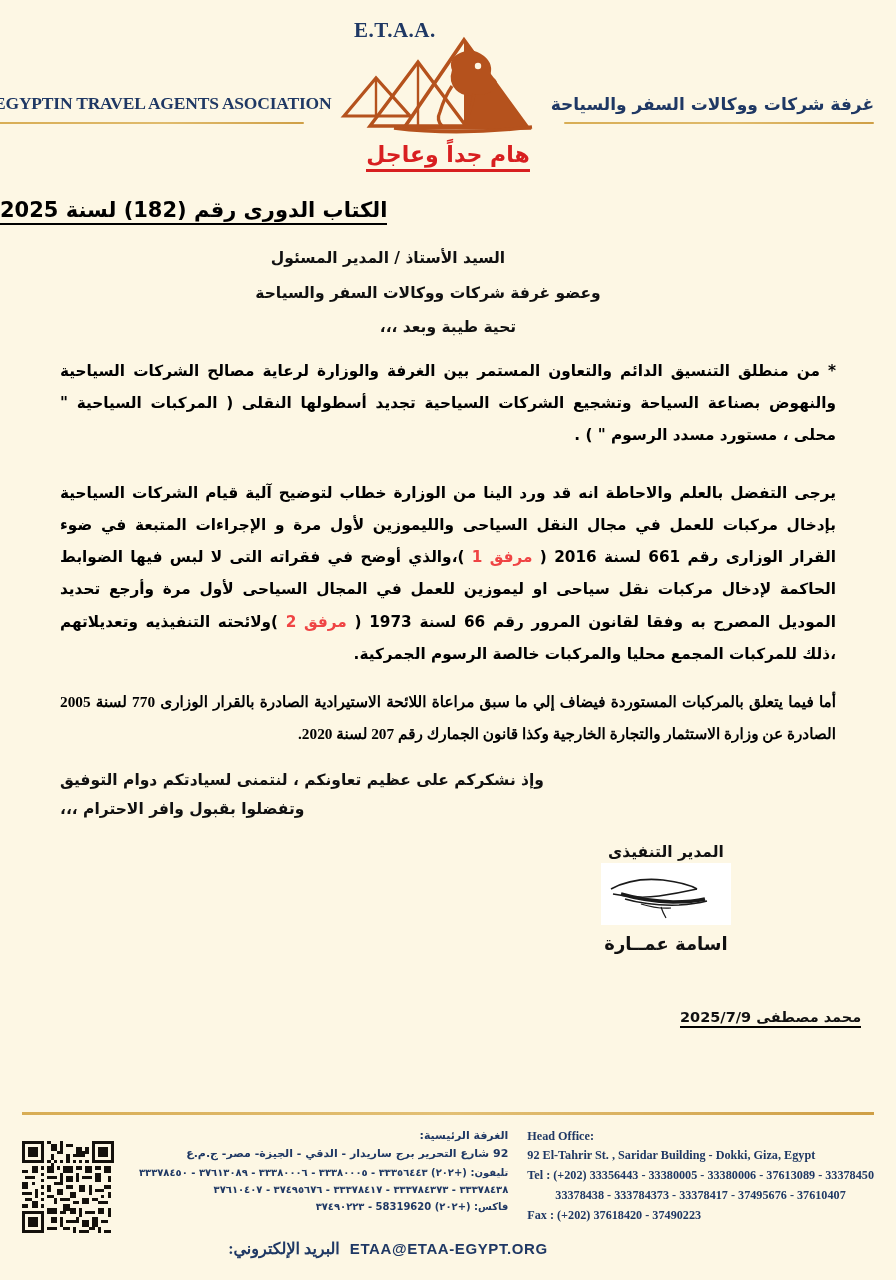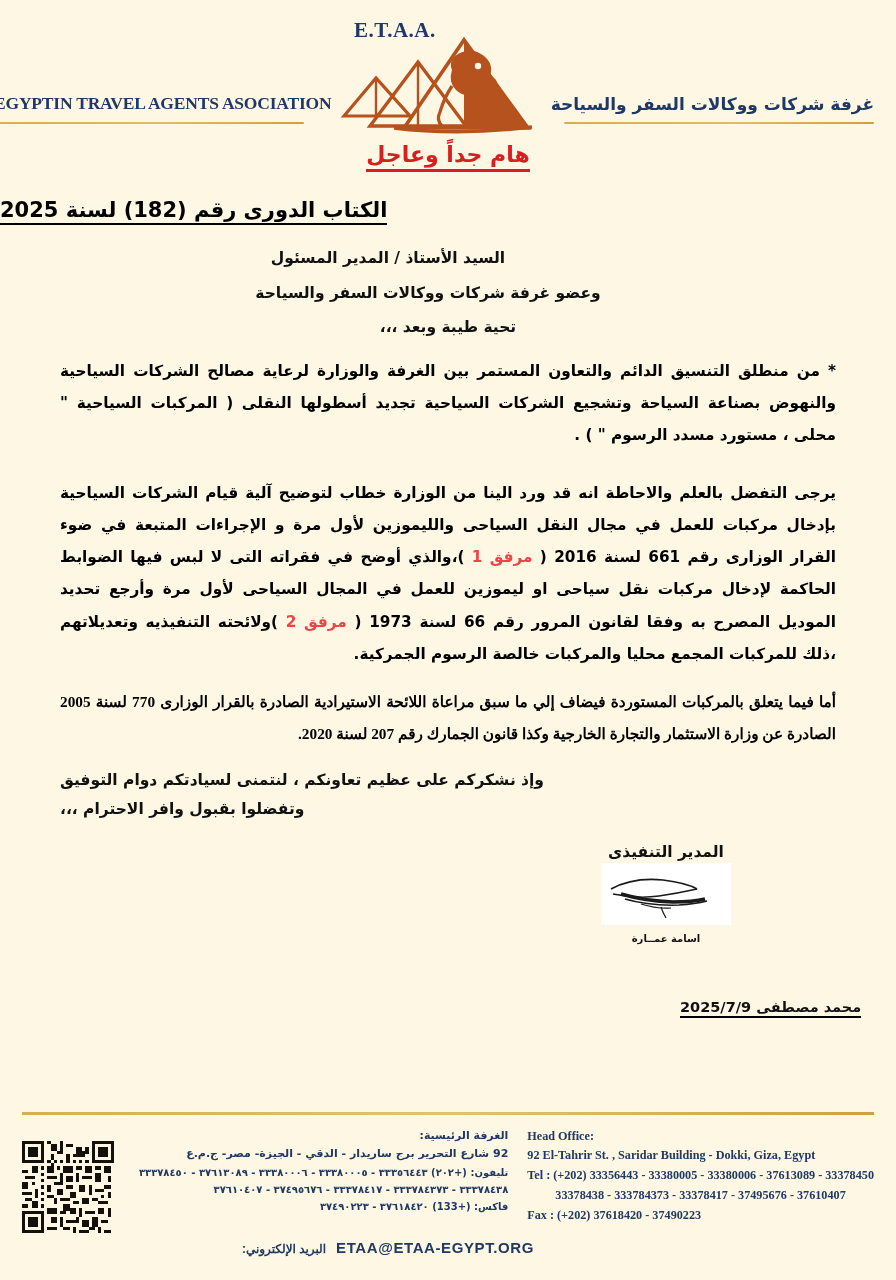--- a/index.html
+++ b/index.html
@@ -178,21 +178,21 @@
   .sign-img {
     width: 130px;
     height: 62px;
     margin: 2px auto 0 auto;
     background: #ffffff;
   }
   .sign-name {
     margin-top: 8px;
     font-family: "DejaVu Sans", sans-serif;
     font-weight: bold;
-    font-size: 10px;
+    font-size: 18px;
     letter-spacing: 1px;
   }
 
   .date-line {
     margin-top: 54px;
     padding-left: 0;
     padding-right: 0;
     text-align: left;
     direction: ltr;
   }
@@ -259,23 +259,23 @@
   .email-row {
     margin-top: 6px;
     display: flex;
     align-items: baseline;
     justify-content: center;
     gap: 10px;
     direction: rtl;
     padding-right: 120px;
   }
   .email-label {
-    font-family: Liberation Sans, sans-serif;
-    font-weight: bold;
-    font-size: 12px;
+    font-family: Liberation Serif, serif;
+    font-weight: bold;
+    font-size: 16px;
     color: #1f3864;
   }
   .email-val {
     direction: ltr;
     font-family: "Liberation Sans", sans-serif;
     font-weight: bold;
     font-size: 15px;
     letter-spacing: 0.6px;
     color: #1f3864;
   }
@@ -381,21 +381,21 @@
         <div>Tel : (+202) 33356443 - 33380005 - 33380006 - 37613089 - 33378450</div>
         <div class="indent">33378438 - 333784373 - 33378417 - 37495676 - 37610407</div>
         <div>Fax : (+202) 37618420 - 37490223</div>
       </div>
 
       <div class="foot-ar">
         <div>الغرفة الرئيسية:</div>
         <div>92 شارع التحرير برج ساريدار - الدقي - الجيزة- مصر- ج.م.ع</div>
         <div class="tel-nums"><span>تليفون:</span> <span>(+٢٠٢) ٣٣٣٥٦٤٤٣ - ٣٣٣٨٠٠٠٥ - ٣٣٣٨٠٠٠٦ - ٣٧٦١٣٠٨٩ - ٣٣٣٧٨٤٥٠</span></div>
         <div class="tel-nums">٣٣٣٧٨٤٣٨ - ٣٣٣٧٨٤٣٧٣ - ٣٣٣٧٨٤١٧ - ٣٧٤٩٥٦٧٦ - ٣٧٦١٠٤٠٧</div>
-        <div class="tel-nums"><span>فاكس:</span> <span>(+133) ٣٧٦١٨٤٢٠ - ٣٧٤٩٠٢٢٣</span></div>
+        <div class="tel-nums"><span>فاكس:</span> <span>(+٢٠٢) 58319620 - ٣٧٤٩٠٢٢٣</span></div>
       </div>
 
       <div class="qr">
         <svg width="92" height="92" viewBox="0 0 29 29" shape-rendering="crispEdges">
           <rect width="29" height="29" fill="#fdf7e4"></rect>
           <g fill="#14110c">
 
             <path d="M0 0h7v7H0z"></path>
               <path d="M1 1h5v5H1z" fill="#fdf7e4"></path>
               <path d="M2 2h3v3H2z" fill="#14110c"></path>

